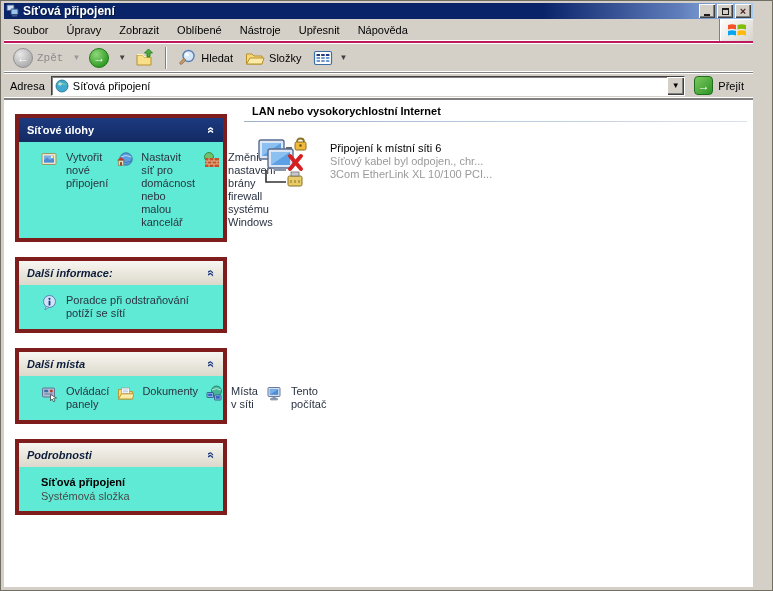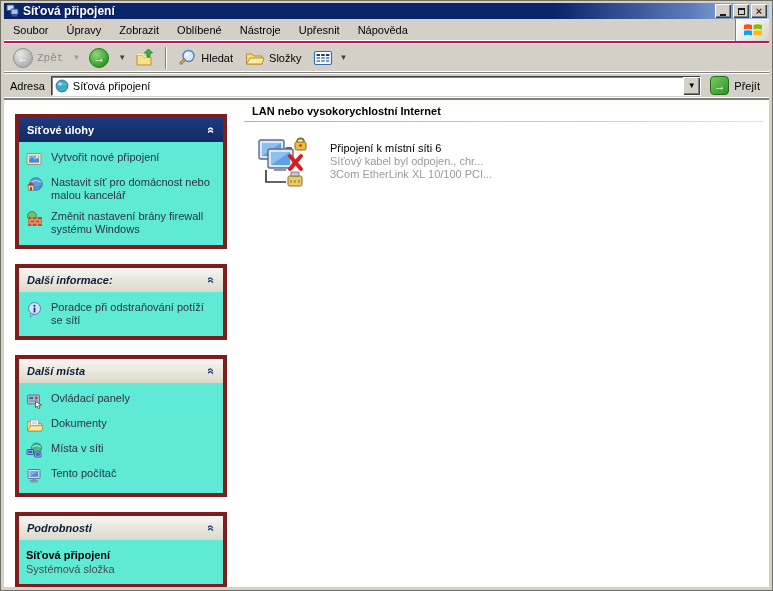--- a/index.html
+++ b/index.html
@@ -6,21 +6,21 @@
   html,body { width:773px; height:591px; }
   body {
     font-family:"Liberation Sans", sans-serif;
     font-size:11px;
     background:#d4d0c8;
     overflow:hidden;
   }
   .window{
     width:773px; height:591px;
     background:#d4d0c8;
-    padding:2px 3px 3px 3px;
+    padding:2px 19px 3px 3px;
     display:flex; flex-direction:column;
     border:1px solid #716f64;
   }
   
   .titlebar{
     height:16px; flex:0 0 16px;
     background:linear-gradient(to right,#0a246a 0%,#0a246a 72%,#5f7cba 90%,#a6caf0 100%);
     display:flex; align-items:center;
     padding:0 2px 0 2px; gap:3px;
   }
@@ -137,21 +137,21 @@
     background:linear-gradient(to bottom,#f7f6f1,#dcd8ca);
     color:#0c1c3a;
     font-style:italic;
   }
   .chev{
     display:inline-block; transform:rotate(90deg);
     font-weight:bold; font-size:12px; cursor:default;
   }
   .panel-header.dark .chev{ color:#ffffff; }
   .panel-header.light .chev{ color:#1c3a80; }
-  .panel-body{ padding:9px 7px; display:flex; flex-direction:column; gap:8px; }
+  .panel-body{ padding:9px 7px; display:flex; flex-direction:row; gap:8px;margin-left:15px; }
   .task{ display:flex; gap:8px; align-items:flex-start; cursor:pointer; }
   .task-label{ color:#2a3342; line-height:13px; }
   .sicon{ width:17px; height:17px; flex:0 0 17px; display:inline-flex; }
   .details-name{ font-weight:bold; color:#000; margin-bottom:2px; }
   .details-type{ color:#4a4a4a; }
   
   .content{ position:absolute; left:240px; top:0; right:0; bottom:0; }
   .group-title{ font-weight:bold; color:#000; margin:5px 0 4px 8px; }
   .group-line{ height:1px; background:linear-gradient(to right,#9fb1c8,#d8e2f1); margin-right:6px; }
   .conn-item{ display:flex; margin:14px 0 0 12px; gap:22px; cursor:pointer; }

